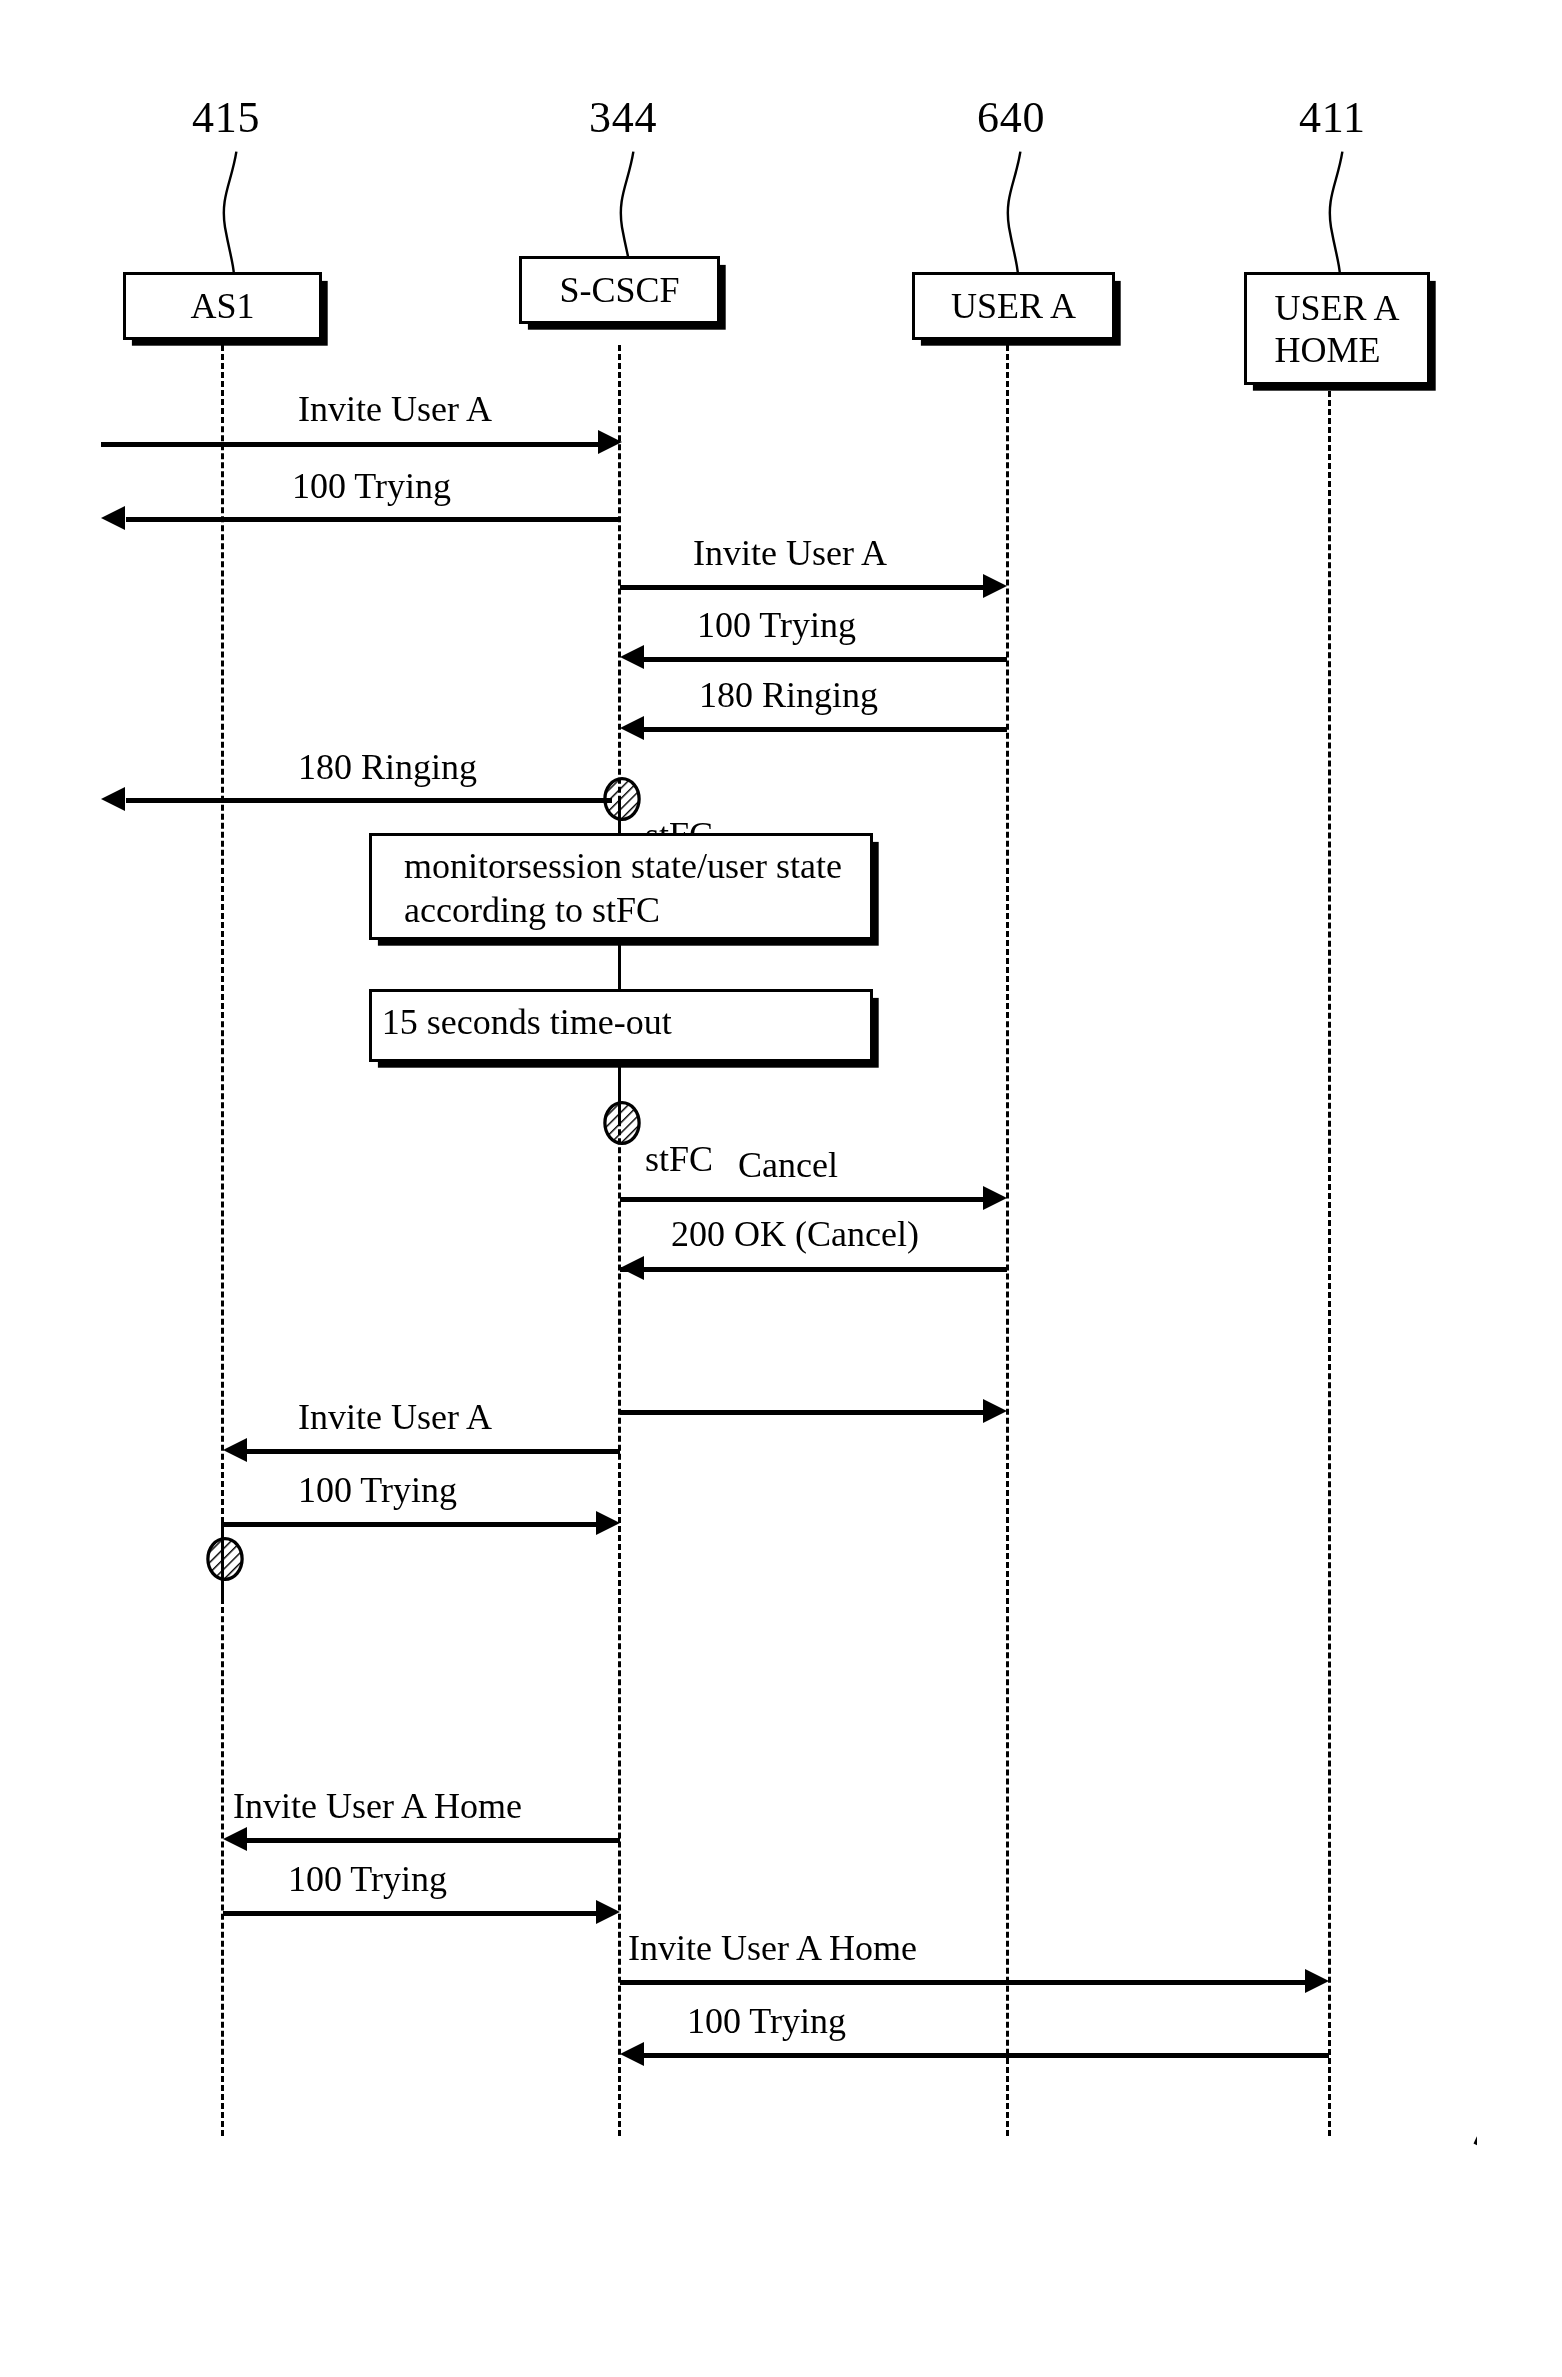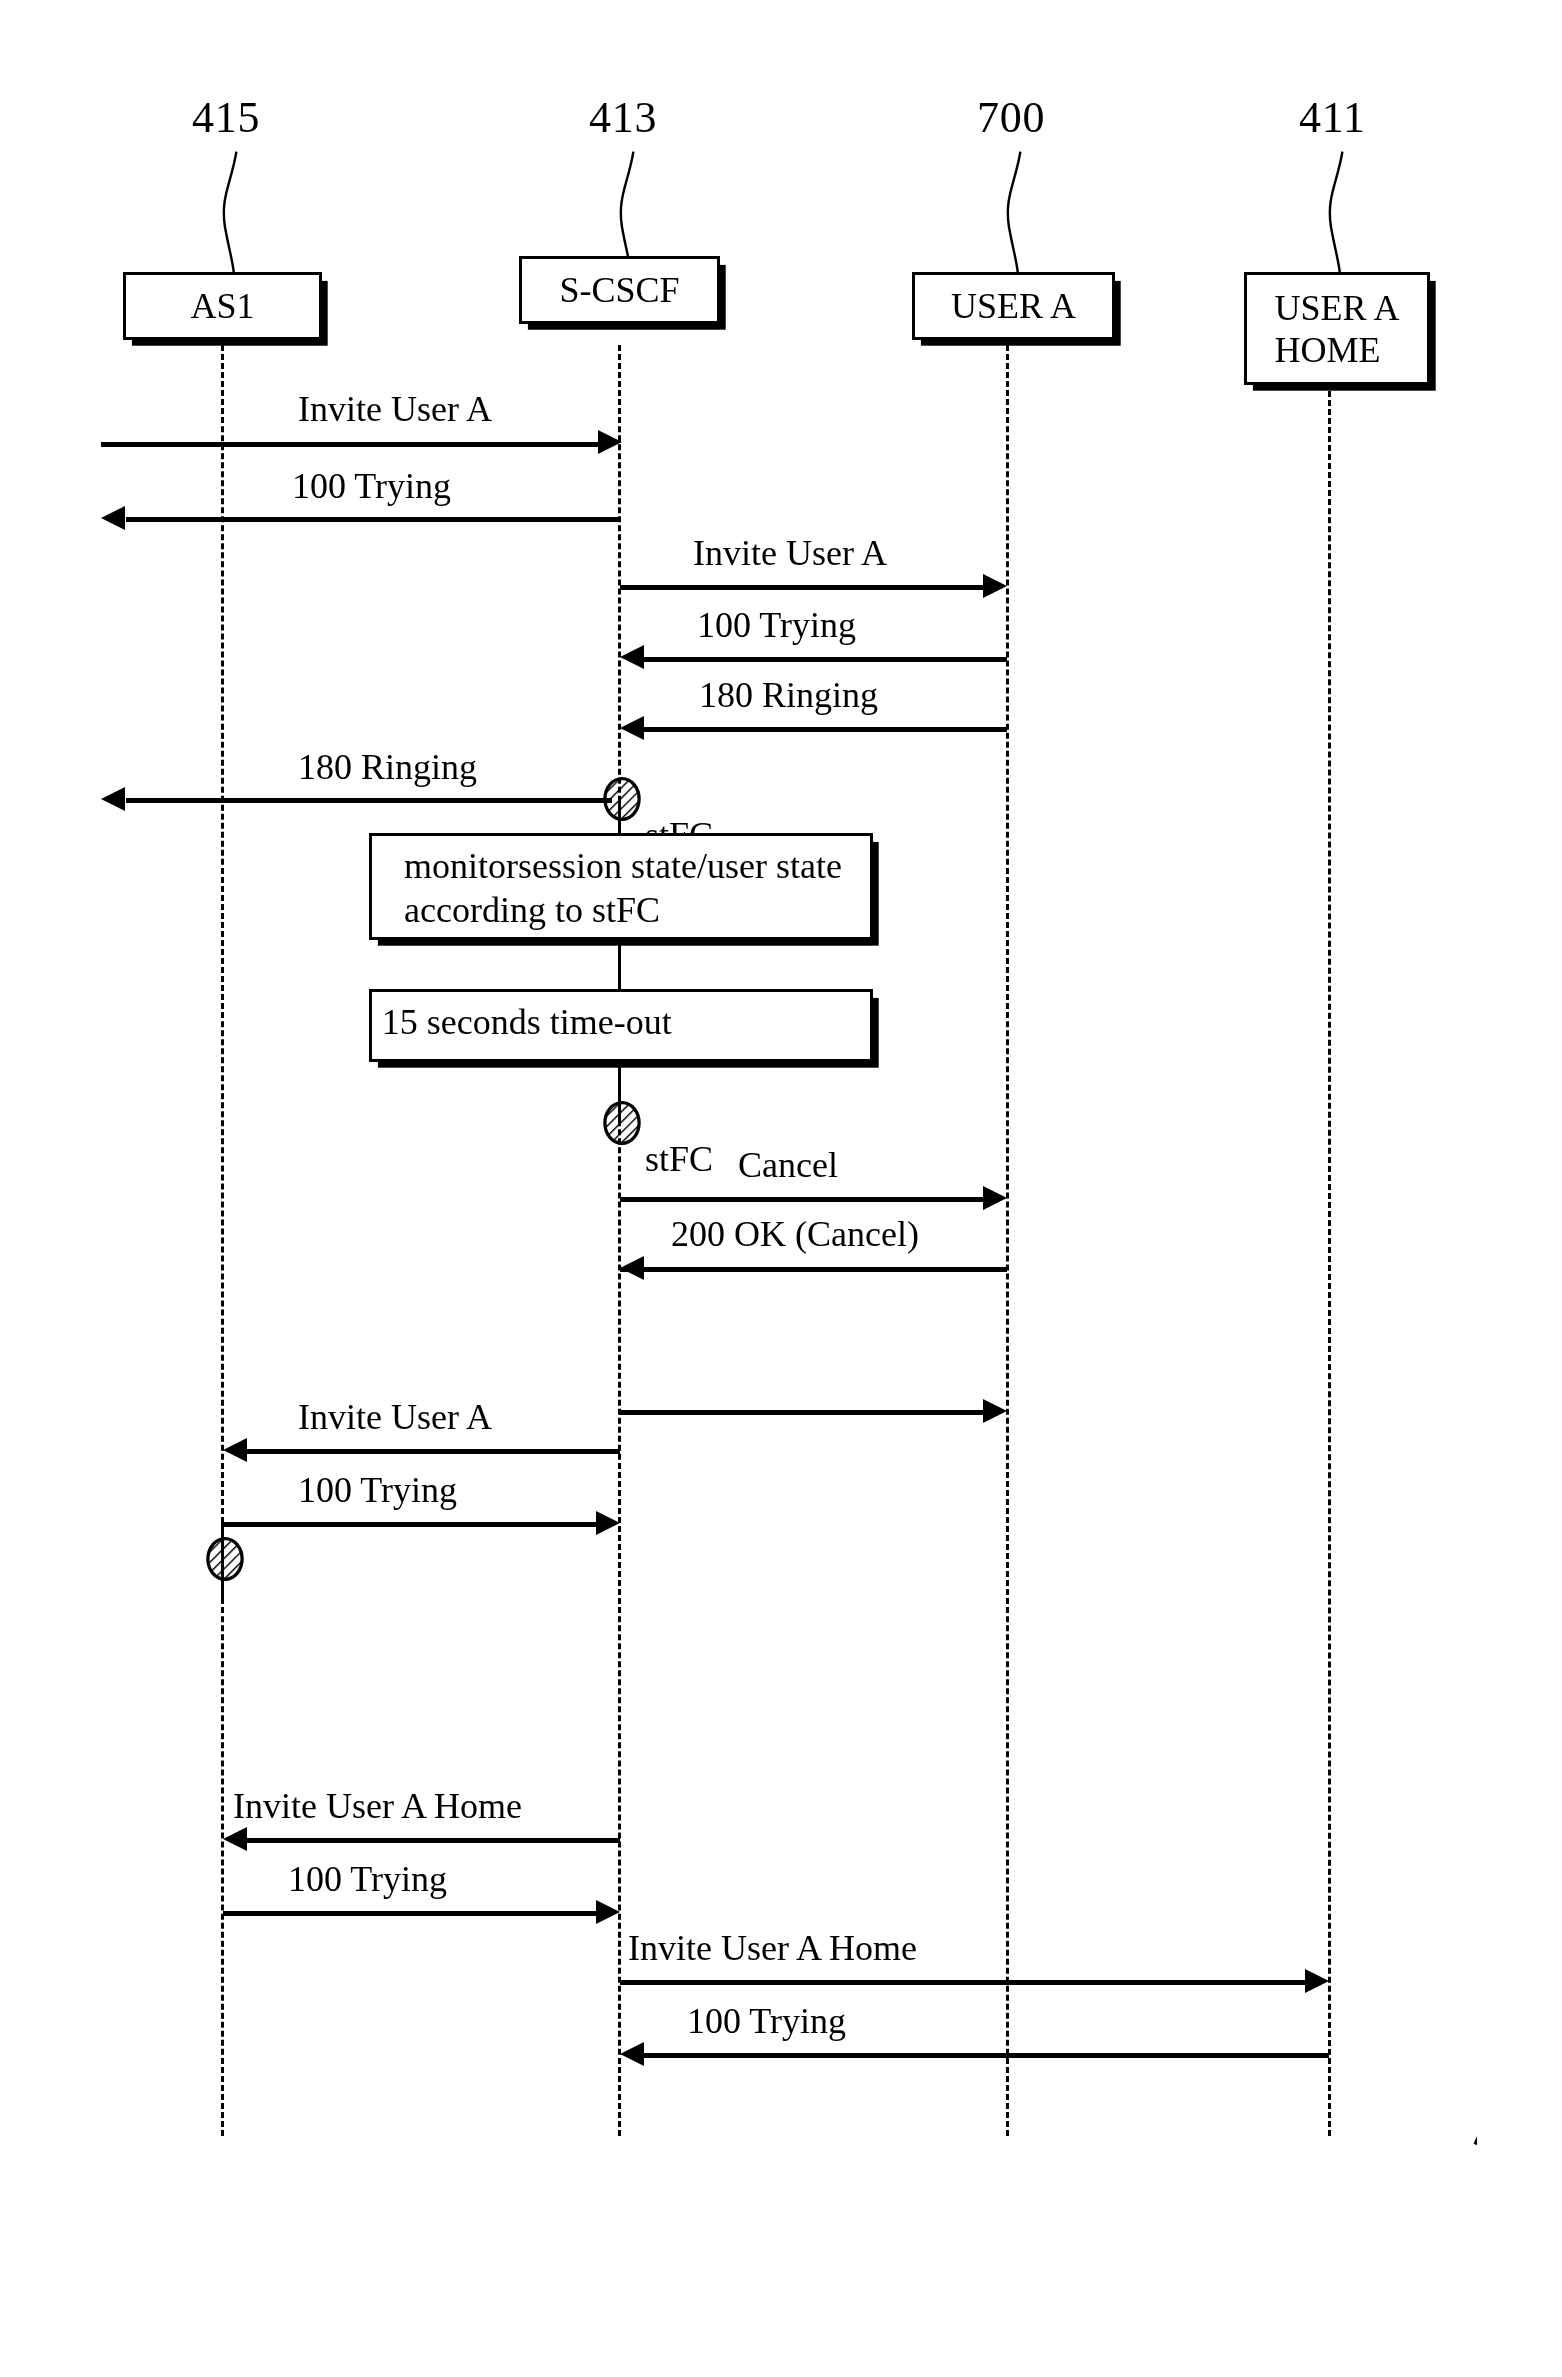--- a/index.html
+++ b/index.html
@@ -39,22 +39,22 @@
 
   
   .conn{position:absolute;}
 </style>
 </head>
 <body>
 
 <div id="fig">
 
   <div class="refnum" style="left:192px;top:96px;">415</div>
-  <div class="refnum" style="left:589px;top:96px;">413</div>
-  <div class="refnum" style="left:977px;top:96px;">700</div>
+  <div class="refnum" style="left:589px;top:96px;">344</div>
+  <div class="refnum" style="left:977px;top:96px;">640</div>
   <div class="refnum" style="left:1299px;top:96px;">411</div>
 
   <svg class="conn" style="left:199px;top:150px;" width="65" height="126" viewBox="0 0 80 155">
     <path d="M46,2 C40,40 26,58 32,95 C38,128 42,138 43,153" fill="none" stroke="#000" stroke-width="3"></path>
   </svg>
   <svg class="conn" style="left:596px;top:150px;" width="65" height="126" viewBox="0 0 80 155">
     <path d="M46,2 C40,40 26,58 32,95 C38,128 42,138 43,153" fill="none" stroke="#000" stroke-width="3"></path>
   </svg>
   <svg class="conn" style="left:983px;top:150px;" width="65" height="126" viewBox="0 0 80 155">
     <path d="M46,2 C40,40 26,58 32,95 C38,128 42,138 43,153" fill="none" stroke="#000" stroke-width="3"></path>

